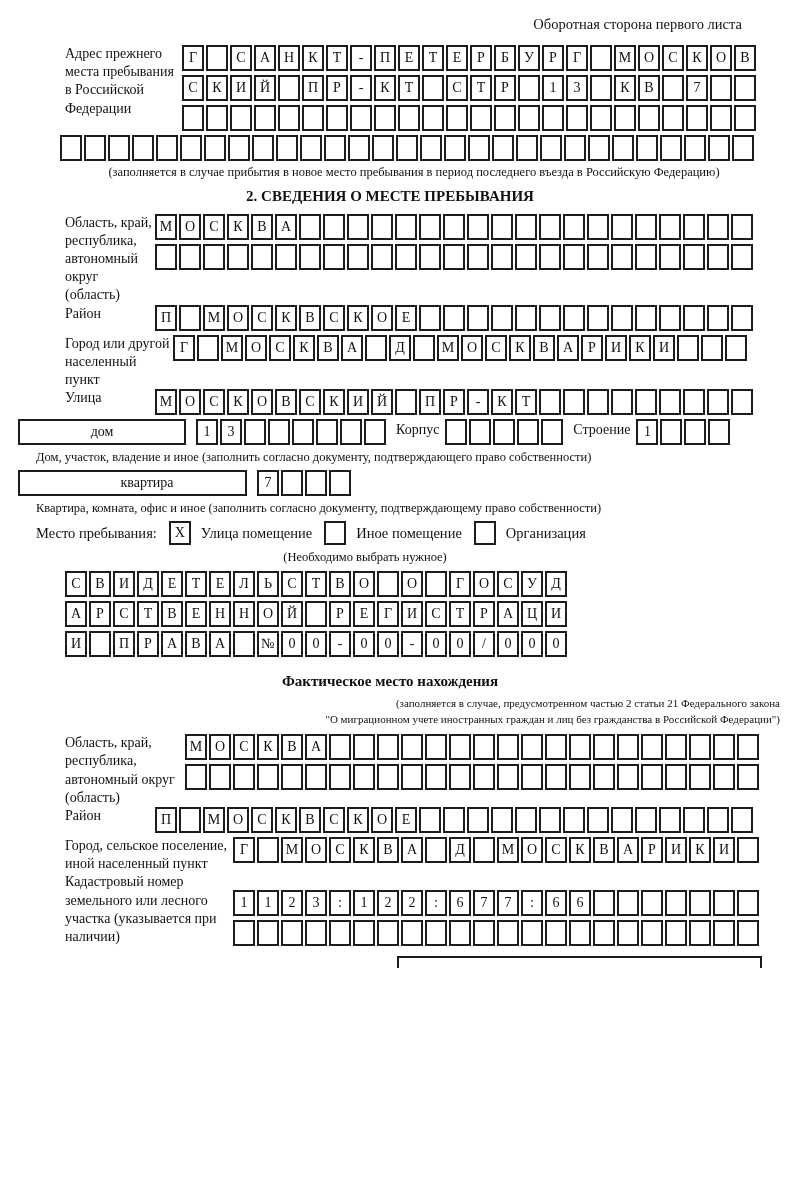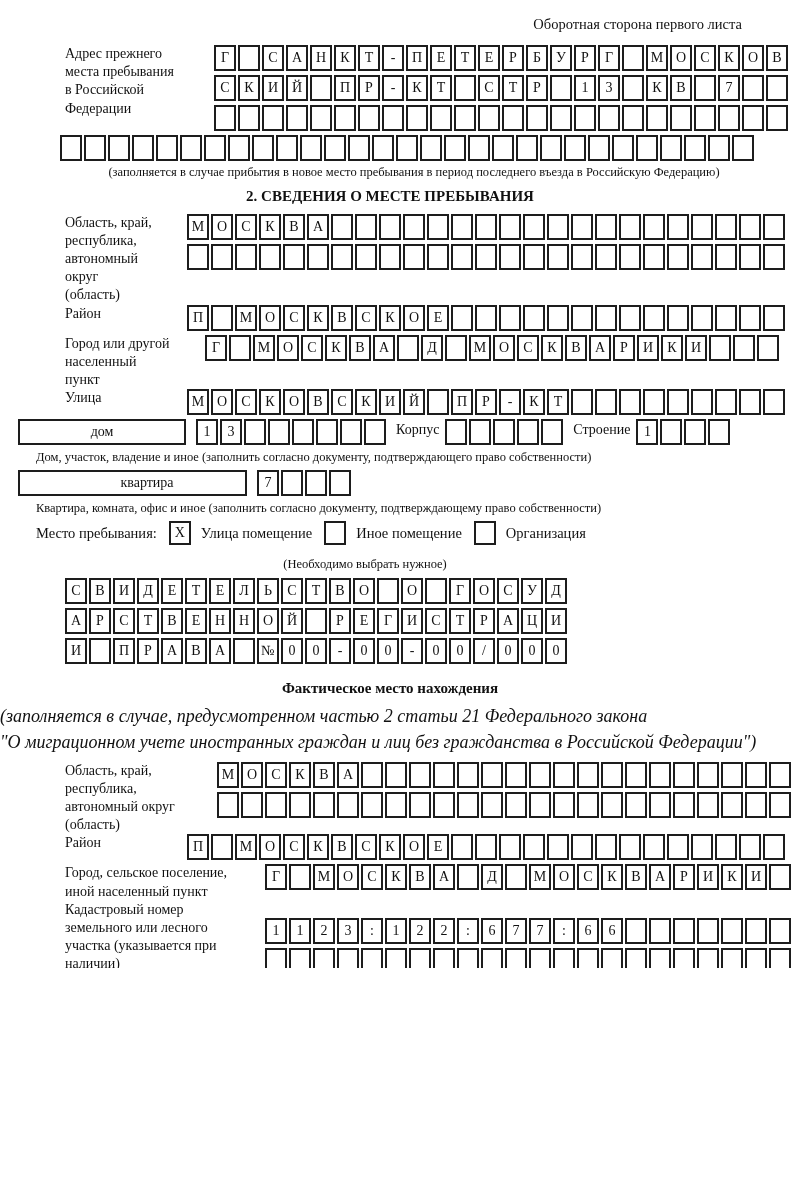--- a/index.html
+++ b/index.html
@@ -3,21 +3,21 @@
 <meta charset="utf-8">
 <style>
   html,body{margin:0;padding:0;background:#ffffff;}
   .page{
     position:relative;width:800px;height:968px;background:#fff;
     font-family:"Liberation Serif","DejaVu Serif",serif;color:#111;overflow:hidden;
   }
   .hdr{ text-align:right;padding:16px 58px 0 0;font-size:14.5px; }
 
   .lbl{ font-size:14px;line-height:1.3;flex:none; }
-  .frow{ display:flex;align-items:flex-start;margin-left:65px;gap:32px; }
+  .frow{ display:flex;align-items:flex-start;margin-left:65px; }
   .rows{ flex:none; }
   .boxrow{ display:flex;margin-bottom:4px; }
   .cbox{
     flex:none;display:inline-flex;align-items:center;justify-content:center;
     width:18px;height:22px;border:2px solid #1d1d1d;margin-right:2px;
     font-size:14px;line-height:1;
   }
   .fullrow{ margin-left:60px; }
   .caption{ font-size:12.5px;line-height:1.25;margin-top:1px; }
   .center{ text-align:center;width:780px;padding-left:24px; }
@@ -34,24 +34,24 @@
   .wb-house{width:164px;} .wb-apt{width:196px;padding-left:29px;}
   .inlbl{ font-size:14px;flex:none;margin:3px 6px 0 8px; }
 
   .leftcap{ margin-left:36px; }
   .placerow{ display:flex;align-items:center;margin:5px 0 2px 36px;font-size:14.5px; }
   .chk{
     flex:none;display:inline-flex;align-items:center;justify-content:center;
     width:18px;height:20px;border:2px solid #1d1d1d;font-size:14px;margin:0 10px 0 12px;
   }
   .optlbl{ flex:none; }
-  .subnote{ text-align:center;width:730px;font-size:12.5px;margin-top:12px; }
+  .subnote{ text-align:center;width:730px;font-size:12.5px;margin-top:5px; }
 
   .act-title{ font-weight:bold;text-align:center;font-size:15px;margin:12px 0 6px 0;width:780px; }
-  .act-note{ text-align:left;width:780px;font-size:18px;line-height:1.45;font-style:italic; }
+  .act-note{ text-align:right;width:780px;font-size:11px;line-height:1.45; }
 
   .pad-top{ padding-top:17px; }
   .stamp{
     border:2px solid #1d1d1d;width:361px;height:173px;margin:6px 0 0 397px;
   }
   .stamp-cap{
     width:470px;margin:6px 0 0 345px;text-align:center;font-size:13.5px;line-height:1.4;
   } .mt4{margin-top:4px;} .mt6{margin-top:6px;} .mt12{margin-top:12px;}
 </style>
 </head>

